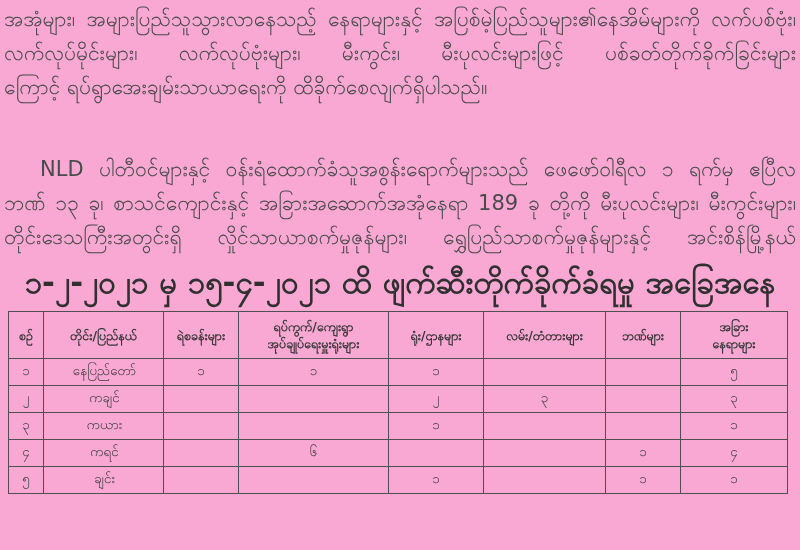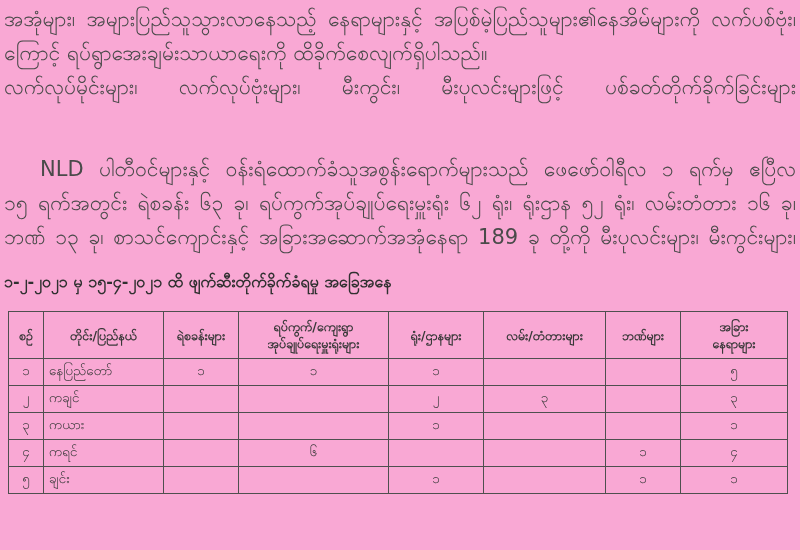--- a/index.html
+++ b/index.html
@@ -29,22 +29,22 @@
   .line.last {
     text-align-last: left;
   }
   .line.indent {
     text-indent: 36px;
     margin-top: 48px;
   }
   .para-2 { margin-top: 7px; }
   .heading {
     margin-top: 13px;
-    text-align: left;
-    font-size: 16px;
+    text-align: center;
+    font-size: 31px;
     font-weight: bold;
     color: #303030;
     line-height: 30px;
   }
   table.summary {
     margin-top: 14px;
     margin-left: 4px;
     border-collapse: collapse;
     table-layout: fixed;
     width: 779px;
@@ -64,40 +64,40 @@
     padding: 2px 2px;
     color: #383838;
   }
   table.summary td {
     height: 27px;
     font-size: 13.5px;
     text-align: center;
     padding: 0 3px;
   }
   table.summary td.name {
-    text-align: left;
+    text-align: center;
     padding-left: 5px;
   }
 </style>
 </head>
 <body>
 
 <div class="page">
   <div class="doc">
 
     <div>
       <div class="line">အအုံများ၊ အများပြည်သူသွားလာနေသည့် နေရာများနှင့် အပြစ်မဲ့ပြည်သူများ၏နေအိမ်များကို လက်ပစ်ဗုံး၊</div>
+      <div class="line">လက်လုပ်မိုင်းများ၊ လက်လုပ်ဗုံးများ၊ မီးကွင်း၊ မီးပုလင်းများဖြင့် ပစ်ခတ်တိုက်ခိုက်ခြင်းများ</div>
       <div class="line last">ကြောင့် ရပ်ရွာအေးချမ်းသာယာရေးကို ထိခိုက်စေလျက်ရှိပါသည်။</div>
-      <div class="line">လက်လုပ်မိုင်းများ၊ လက်လုပ်ဗုံးများ၊ မီးကွင်း၊ မီးပုလင်းများဖြင့် ပစ်ခတ်တိုက်ခိုက်ခြင်းများ</div>
     </div>
 
     <div class="para-2">
       <div class="line indent">NLD ပါတီဝင်များနှင့် ဝန်းရံထောက်ခံသူအစွန်းရောက်များသည် ဖေဖော်ဝါရီလ ၁ ရက်မှ ဧပြီလ</div>
-      <div class="line">၁၅ ရက်အတွင်း ရဲစခန်း ၆၃ ခု၊ ရပ်ကွက်အုပ်ချုပ်ရေးမှူးရုံး ၆၂ ရုံး၊ ရုံးဌာန ၅၂ ရုံး၊ လမ်းတံတား ၁၆ ခု၊</div>
       <div class="line">ဘဏ် ၁၃ ခု၊ စာသင်ကျောင်းနှင့် အခြားအဆောက်အအုံနေရာ 189 ခု တို့ကို မီးပုလင်းများ၊ မီးကွင်းများ၊</div>
+      <div class="line">တိုင်းဒေသကြီးအတွင်းရှိ လှိုင်သာယာစက်မှုဇုန်များ၊ ရွှေပြည်သာစက်မှုဇုန်များနှင့် အင်းစိန်မြို့နယ်</div>
     </div>
 
     <div class="heading">၁-၂-၂၀၂၁ မှ ၁၅-၄-၂၀၂၁ ထိ ဖျက်ဆီးတိုက်ခိုက်ခံရမှု အခြေအနေ</div>
 
     <table class="summary">
       <colgroup>
         <col style="width:35px">
         <col style="width:120px">
         <col style="width:75px">
         <col style="width:150px">

